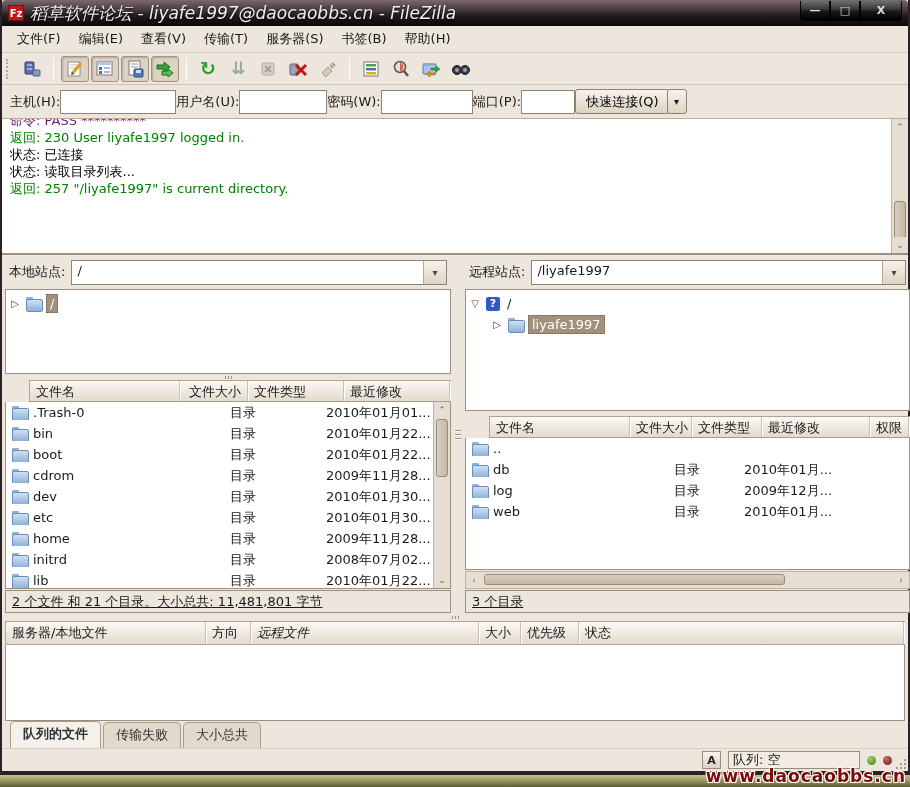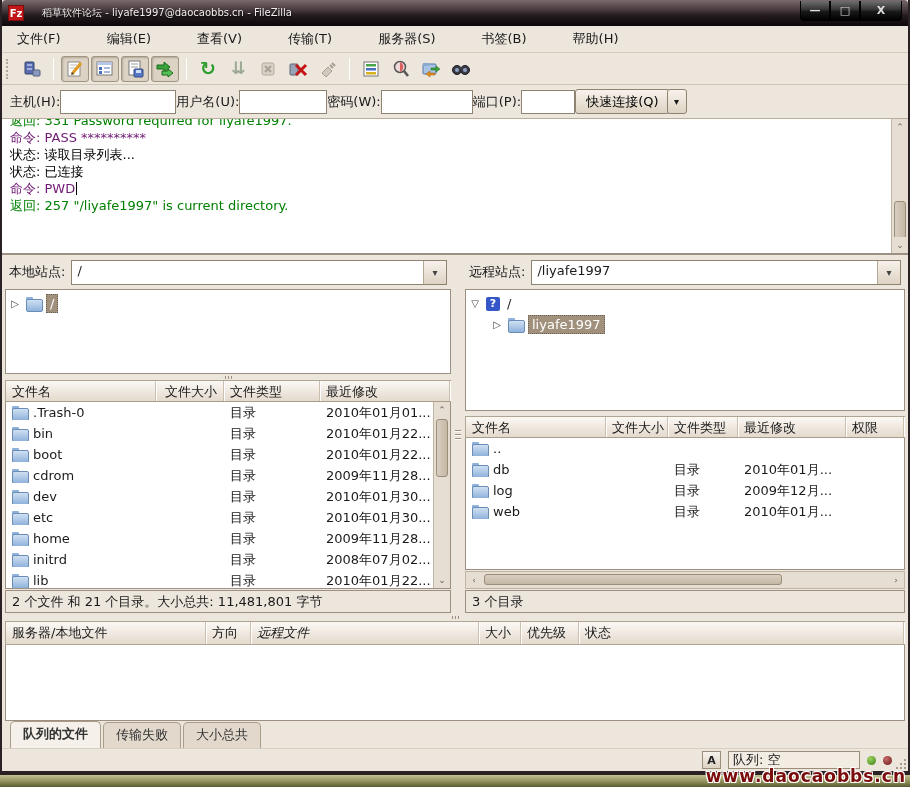--- a/index.html
+++ b/index.html
@@ -7,31 +7,31 @@
   body { font-family: "DejaVu Sans", sans-serif; font-size: 13px; color:#1a1a1a; background:#ece6dd; position:relative; }
 
   
   .window { width:910px; height:775px; display:flex; flex-direction:column;
     border-left:2px solid #2a2124; border-right:2px solid #2a2124; border-bottom:4px solid #2a2124;
     background:#ece6dd; position:relative; }
   .titlebar { height:26px; flex:0 0 26px; display:flex; align-items:center; padding:0 6px;
     background:linear-gradient(180deg,#7a696d 0%,#4b3e41 35%,#241b1e 60%,#0b0708 100%);
     color:#f2eeee; border-radius:4px 4px 0 0; }
   .fz-icon { width:16px; height:16px; background:#c01818; color:#fff; font-weight:bold; font-size:10px;
-    display:flex; align-items:center; justify-content:center; margin-right:18px; border:1px solid #7d0d0d; }
-  .title-text { flex:1; font-size:10px; text-shadow:0 1px 2px #000; white-space:nowrap; overflow:hidden; }
+    display:flex; align-items:center; justify-content:center; margin-right:6px; border:1px solid #7d0d0d; }
+  .title-text { flex:1; font-size:17px; text-shadow:0 1px 2px #000; white-space:nowrap; overflow:hidden;font-style:italic; }
   .win-btns { display:flex; margin-top:-4px; }
   .win-btn { width:30px; height:20px; display:flex; align-items:center; justify-content:center;
     background:linear-gradient(180deg,#6e6e6e,#343434 45%,#191919 55%,#000);
     border:1px solid #000; border-top:none; color:#ddd; font-size:11px; font-weight:bold; }
   .win-btn.close { width:42px; border-radius:0 0 4px 0; }
   .win-btn.min { border-radius:0 0 0 4px; }
 
   .menubar { height:27px; flex:0 0 27px; display:flex; align-items:center; padding:0 6px;
-    background:#ece6dd; border-bottom:1px solid #d4c9ba;gap:28px; }
+    background:#ece6dd; border-bottom:1px solid #d4c9ba; }
   .menu-item { padding:4px 9px; white-space:nowrap; }
 
   .toolbar { height:32px; flex:0 0 32px; display:flex; align-items:center; gap:2px; padding:0 4px;
     background:#ece6dd; border-bottom:1px solid #cfc5b6; }
   .tb-grip { width:6px; height:20px; border-left:2px dotted #b3a globalement; border-left:2px dotted #b3a795; margin-right:4px; }
   .tb-sep { width:1px; height:22px; background:#c2b6a4; border-right:1px solid #fff; margin:0 5px; }
   .tb-btn { width:28px; height:26px; display:flex; align-items:center; justify-content:center; border:1px solid transparent; border-radius:3px; }
   .tb-btn.pressed { background:#ddd3c5; border:1px solid #a2957f; box-shadow:inset 1px 1px 2px rgba(0,0,0,.2); }
   .tb-btn svg { display:block; }
   .glyph-green { color:#2f9e2f; font-size:19px; line-height:1; font-weight:bold; }
@@ -89,40 +89,40 @@
   .expander { width:14px; text-align:center; font-size:10px; color:#444; }
   .tree-label { padding:1px 3px; }
   .tree-label.selected { background:#a0907c; color:#fff; border:1px dotted #6e6152; }
   .qmark { width:14px; height:14px; background:#3558c8; color:#fff; font-weight:bold; font-size:11px;
     display:flex; align-items:center; justify-content:center; border-radius:2px; }
 
   .hsplit { height:6px; flex:0 0 6px; display:flex; align-items:center; justify-content:center; gap:2px; }
   .hsplit i { width:1px; height:3px; background:#9d9083; }
 
   .list-header { height:14px; flex:0 0 22px; display:flex; background:linear-gradient(180deg,#fbf8f4,#e4dacd);
-    border:1px solid #b0a492; border-bottom:1px solid #a89c8a; }
+    border:1px solid #b0a492; border-bottom:1px solid #a89c8a;margin-left:24px; }
   .hcell { padding:2px 6px; border-right:1px solid #cbbfae; box-shadow:1px 0 0 #fff; white-space:nowrap; overflow:hidden; }
   .listbody { background:#fff; border:1px solid #9d9083; border-top:none; overflow:hidden; position:relative; flex:1; display:flex; }
   .rows { flex:1; overflow:hidden; }
   .lrow { display:flex; height:21px; align-items:center; white-space:nowrap; }
   .cell { padding:0 6px; overflow:hidden; }
   .cname { display:flex; align-items:center; gap:5px; }
   .folder-ico { width:16px; height:13px; position:relative; flex:0 0 16px; }
   .folder-ico::before { content:""; position:absolute; left:0; top:0; width:7px; height:4px; background:#8fb2dc; border-radius:1px 1px 0 0; }
   .folder-ico::after { content:""; position:absolute; left:0; top:2px; width:15px; height:11px;
     background:linear-gradient(180deg,#cfe0f2,#8fb2dc); border:1px solid #6b8cb4; border-radius:2px; }
   
   .lc-name { width:150px; flex:0 0 150px; } .lc-size { width:68px; flex:0 0 68px; text-align:right; }
   .lc-type { width:96px; flex:0 0 96px; } .lc-mod { flex:1; }
   
   .rc-name { width:140px; flex:0 0 140px; } .rc-size { width:62px; flex:0 0 62px; text-align:right; }
   .rc-type { width:70px; flex:0 0 70px; } .rc-mod { width:108px; flex:0 0 108px; } .rc-perm { flex:1; }
 
   .statusline { height:23px; flex:0 0 23px; margin-top:1px; background:#ece6dd; border:1px solid #9d9083;
-    display:flex; align-items:center; padding:0 6px; white-space:nowrap; overflow:hidden; }
+    display:flex; align-items:center; padding:0 6px; white-space:nowrap; overflow:hidden;text-decoration:underline; }
 
   
   .qsplit { height:8px; flex:0 0 8px; display:flex; align-items:center; justify-content:center; gap:2px; }
   .qsplit i { width:1px; height:3px; background:#9d9083; }
   .queue-header { height:24px; flex:0 0 24px; display:flex; margin:0 3px; background:linear-gradient(180deg,#fbf8f4,#e4dacd); border:1px solid #b0a492; }
   .qc1 { width:200px; flex:0 0 200px; } .qc2 { width:45px; flex:0 0 45px; } .qc3 { width:228px; flex:0 0 228px;font-style:italic; }
   .qc4 { width:42px; flex:0 0 42px; } .qc5 { width:58px; flex:0 0 58px; } .qc6 { flex:1; }
   .queue-body { height:76px; flex:0 0 76px; margin:0 3px; background:#fff; border:1px solid #9d9083; border-top:none; }
 
   .tabs { height:27px; flex:0 0 27px; display:flex; align-items:flex-end; gap:2px; padding:0 8px; background:#ece6dd; }
@@ -312,25 +312,24 @@
     <span class="qc-label">端口(P):</span>
     <input class="qc-input" style="width: 54px;" value="">
     <button class="qc-btn">快速连接(Q)</button>
     <div class="qc-drop">
         <span>▾</span>
       </div>
   </div>
 
   <div class="logpane">
     <div class="log-lines">
-        <div class="log-line response"><span>返回: 331 Password required for liyafe1997.</span></div>
         <div class="log-line command"><span>命令: PASS **********</span></div>
+        <div class="log-line response"><span>返回: 230 User liyafe1997 logged in.</span></div>
+        <div class="log-line status"><span>状态: 已连接</span></div>
         <div class="log-line status"><span>状态: 读取目录列表...</span></div>
-        <div class="log-line status"><span>状态: 已连接</span></div>
-        <div class="log-line command"><span>命令: PWD</span><span class="caret"></span></div>
         <div class="log-line response"><span>返回: 257 "/liyafe1997" is current directory.</span></div>
       </div>
     <div class="vscroll">
       <div class="scroll-arrow" style="top:0">⌃</div>
       <div class="scroll-thumb" style="top:82px;height:38px"></div>
       <div class="scroll-arrow" style="bottom:0">⌄</div>
     </div>
   </div>
 
   <div class="panes">

